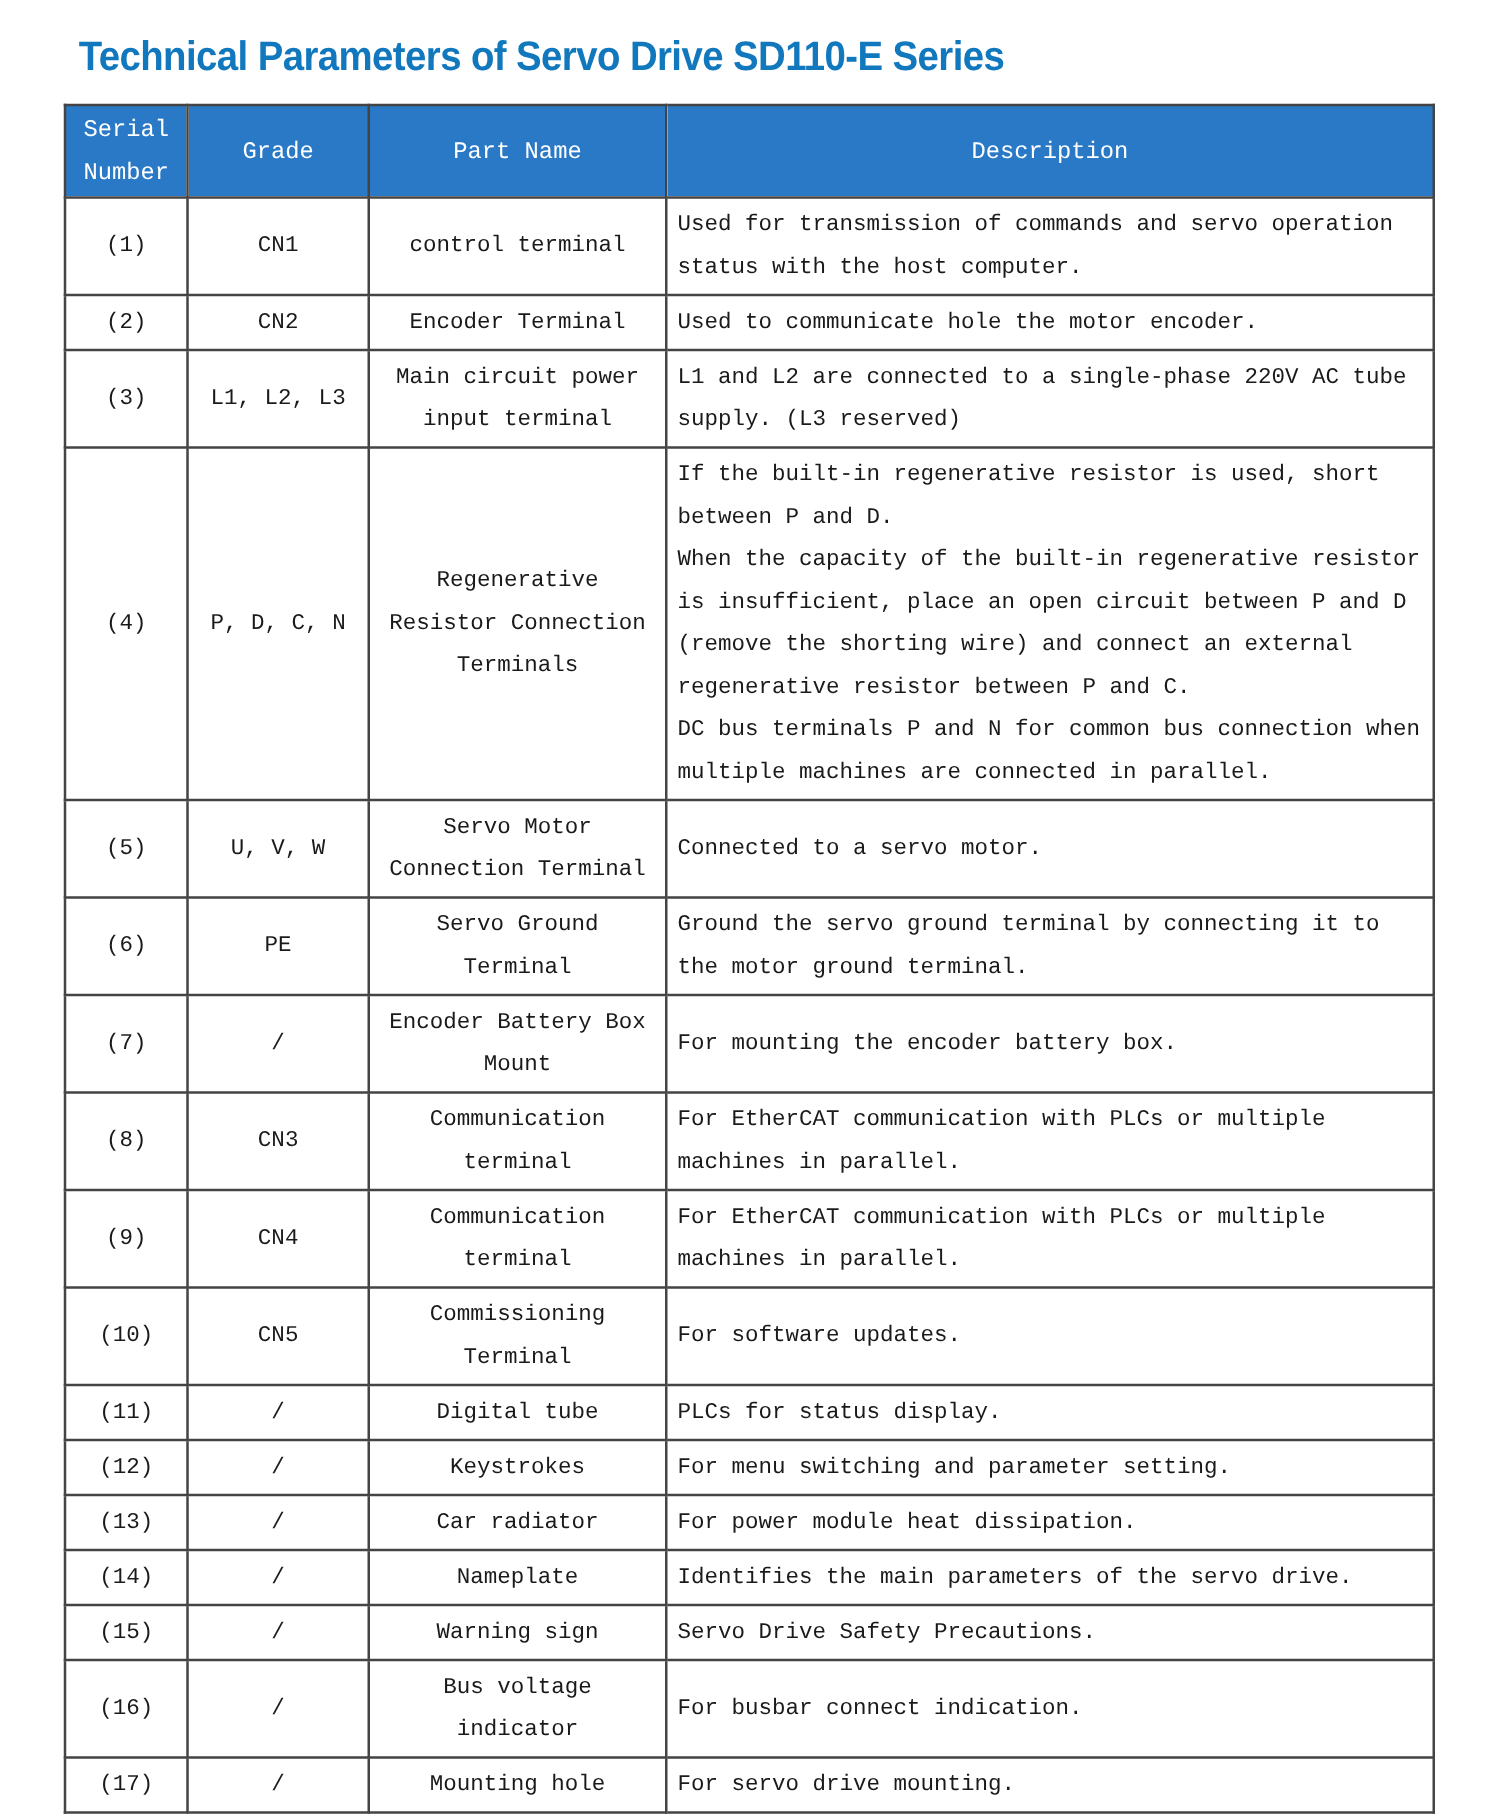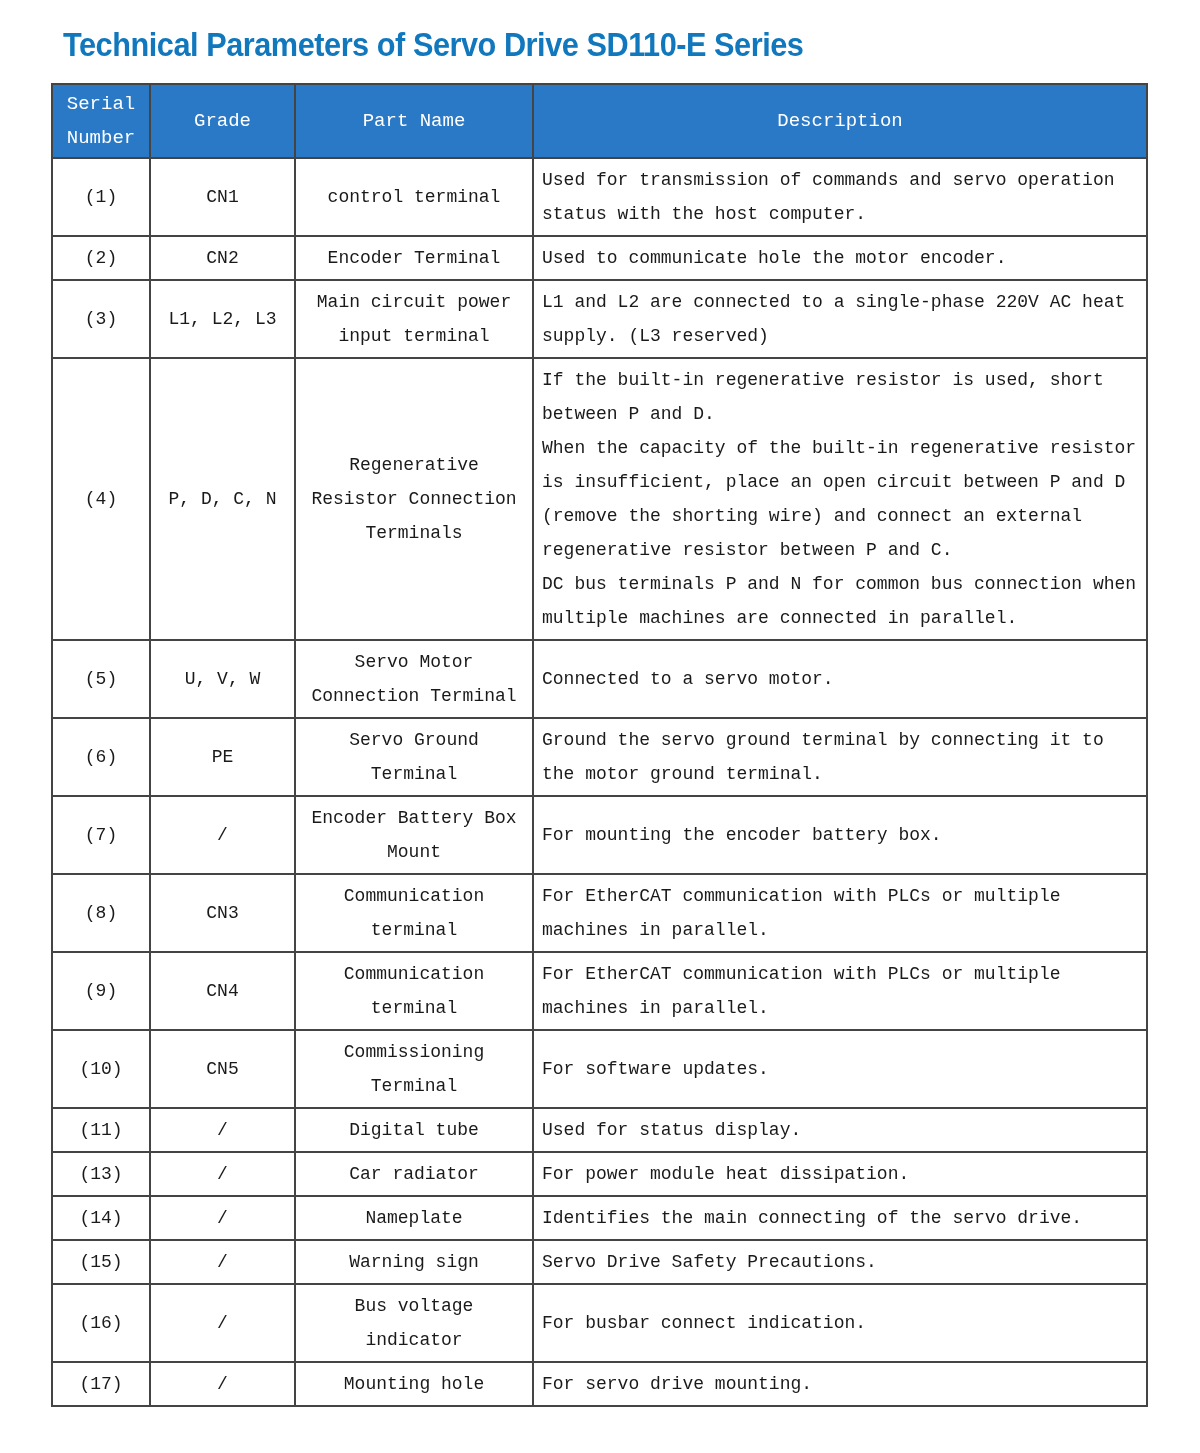--- a/index.html
+++ b/index.html
@@ -102,21 +102,21 @@
         <td>Encoder Terminal</td>
         <td class="desc">
           <p>Used to communicate hole the motor encoder.</p>
         </td>
       </tr>
       <tr>
         <td>(3)</td>
         <td>L1, L2, L3</td>
         <td>Main circuit power input terminal</td>
         <td class="desc">
-          <p>L1 and L2 are connected to a single-phase 220V AC heat supply. (L3 reserved)</p>
+          <p>L1 and L2 are connected to a single-phase 220V AC tube supply. (L3 reserved)</p>
         </td>
       </tr>
       <tr>
         <td>(4)</td>
         <td>P, D, C, N</td>
         <td>Regenerative Resistor Connection Terminals</td>
         <td class="desc">
           <p>If the built-in regenerative resistor is used, short between P and D.</p>
           <p>When the capacity of the built-in regenerative resistor is insufficient, place an open circuit between P and D (remove the shorting wire) and connect an external regenerative resistor between P and C.</p>
           <p>DC bus terminals P and N for common bus connection when multiple machines are connected in parallel.</p>
@@ -168,37 +168,45 @@
         <td>Commissioning Terminal</td>
         <td class="desc">
           <p>For software updates.</p>
         </td>
       </tr>
       <tr>
         <td>(11)</td>
         <td>/</td>
         <td>Digital tube</td>
         <td class="desc">
-          <p>Used for status display.</p>
+          <p>PLCs for status display.</p>
+        </td>
+      </tr>
+      <tr>
+        <td>(12)</td>
+        <td>/</td>
+        <td>Keystrokes</td>
+        <td class="desc">
+          <p>For menu switching and parameter setting.</p>
         </td>
       </tr>
       <tr>
         <td>(13)</td>
         <td>/</td>
         <td>Car radiator</td>
         <td class="desc">
           <p>For power module heat dissipation.</p>
         </td>
       </tr>
       <tr>
         <td>(14)</td>
         <td>/</td>
         <td>Nameplate</td>
         <td class="desc">
-          <p>Identifies the main connecting of the servo drive.</p>
+          <p>Identifies the main parameters of the servo drive.</p>
         </td>
       </tr>
       <tr>
         <td>(15)</td>
         <td>/</td>
         <td>Warning sign</td>
         <td class="desc">
           <p>Servo Drive Safety Precautions.</p>
         </td>
       </tr>

